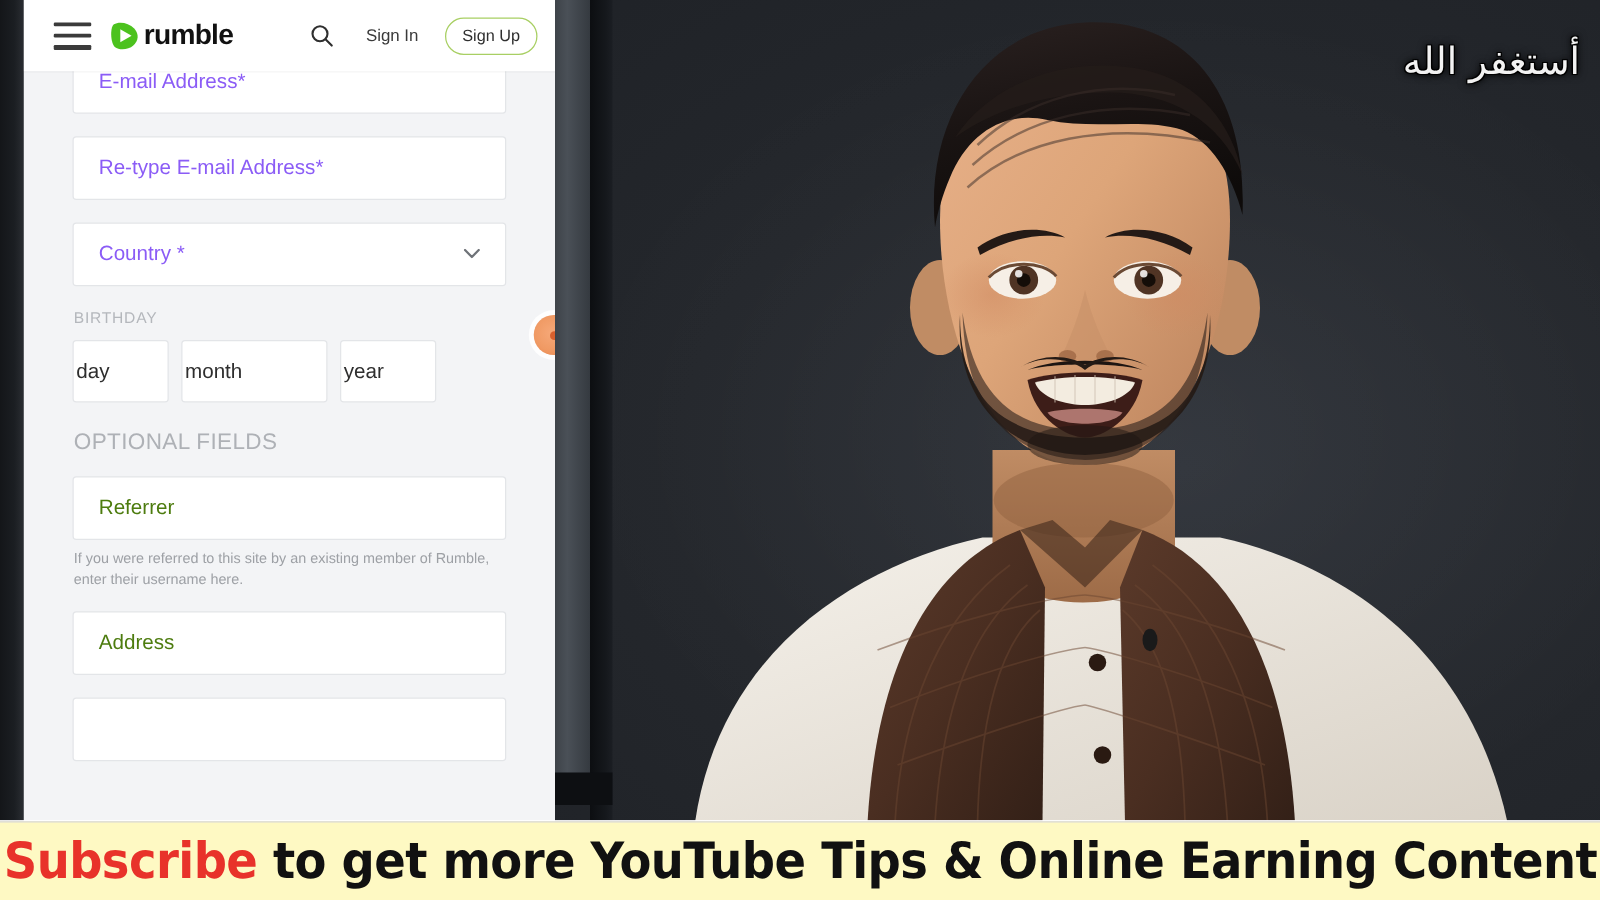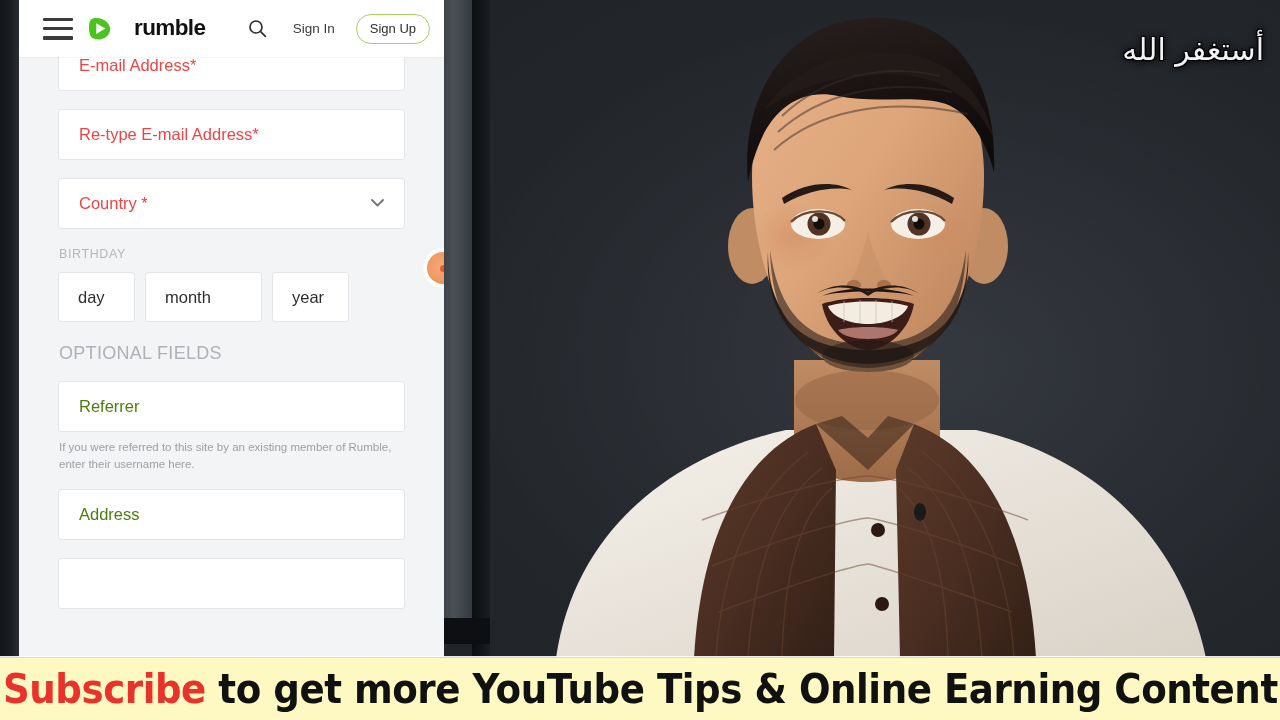--- a/index.html
+++ b/index.html
@@ -81,21 +81,21 @@
     display: block;
     height: 3.6px;
     width: 100%;
     background: #3b3b3b;
     border-radius: 1px;
   }
 
   .brand {
     display: flex;
     align-items: center;
-    gap: 22px;
+    gap: 3px;
     flex: 0 0 auto;
     cursor: pointer;
   }
   .brand-mark {
     width: 25px; height: 25px;
     display: block;
   }
   .brand-text {
     font-size: 22.5px;
     font-weight: 700;
@@ -149,21 +149,21 @@
     background: #ffffff;
     border: 1px solid #e3e5e8;
     border-radius: 3px;
     height: 51px;
     margin-bottom: 18px;
     display: flex;
     align-items: center;
     padding: 0 20px;
     box-sizing: border-box;
     font-size: 16.5px;
-    color: #ef4444;
+    color: #8b5cf6;
     position: relative;
   }
   .field.placeholder-italic {
     color: #4d7c0f;
   }
   .field.select {
     justify-content: space-between;
   }
   .chev {
     color: #7d7f84;
@@ -191,21 +191,21 @@
     gap: 10px;
     margin-bottom: 4px;
   }
   .bd-box {
     background: #ffffff;
     border: 1px solid #e3e5e8;
     border-radius: 3px;
     height: 50px;
     display: flex;
     align-items: center;
-    padding: 0 19px;
+    padding: 0 2px;
     box-sizing: border-box;
     font-size: 16.5px;
     color: #2e2e2e;
   }
   .bd-day   { width: 77px; }
   .bd-month { width: 117px; }
   .bd-year  { width: 77px; }
 
   .helper-text {
     font-size: 11.5px;

